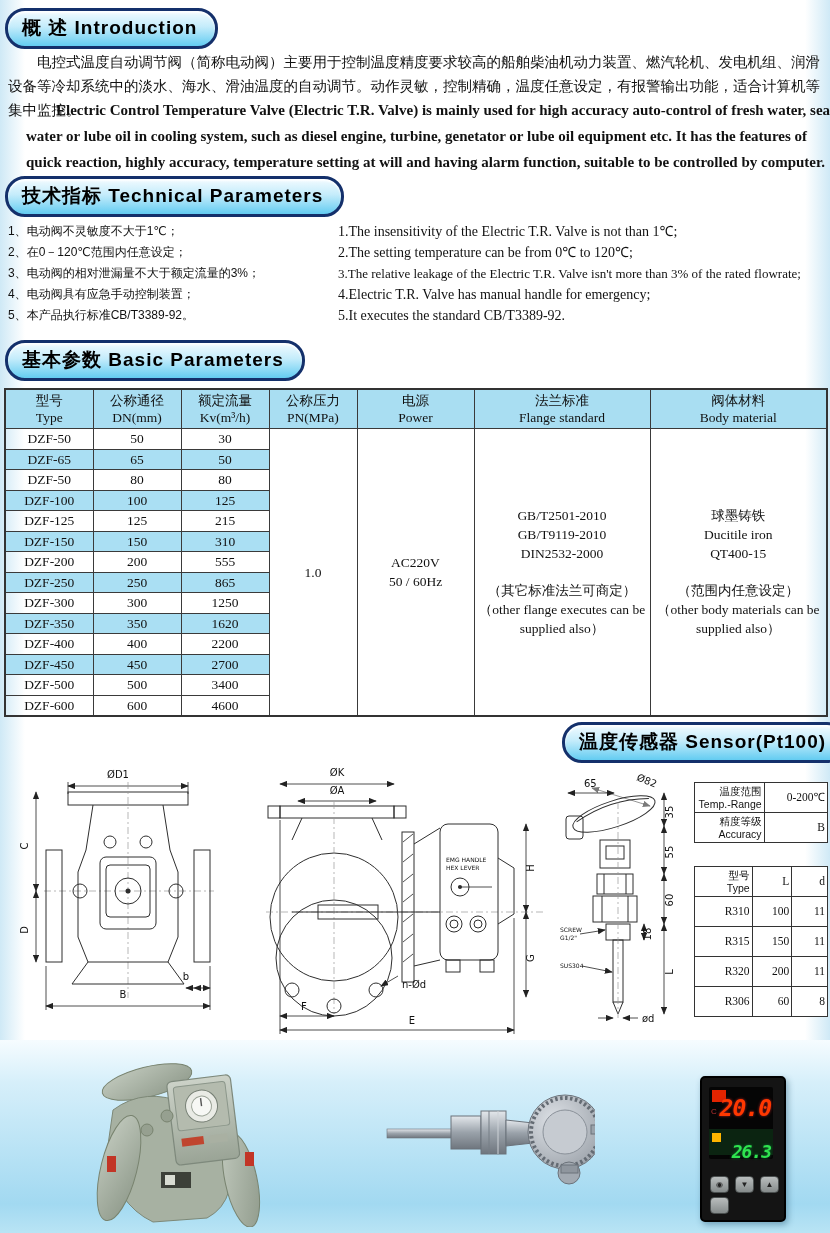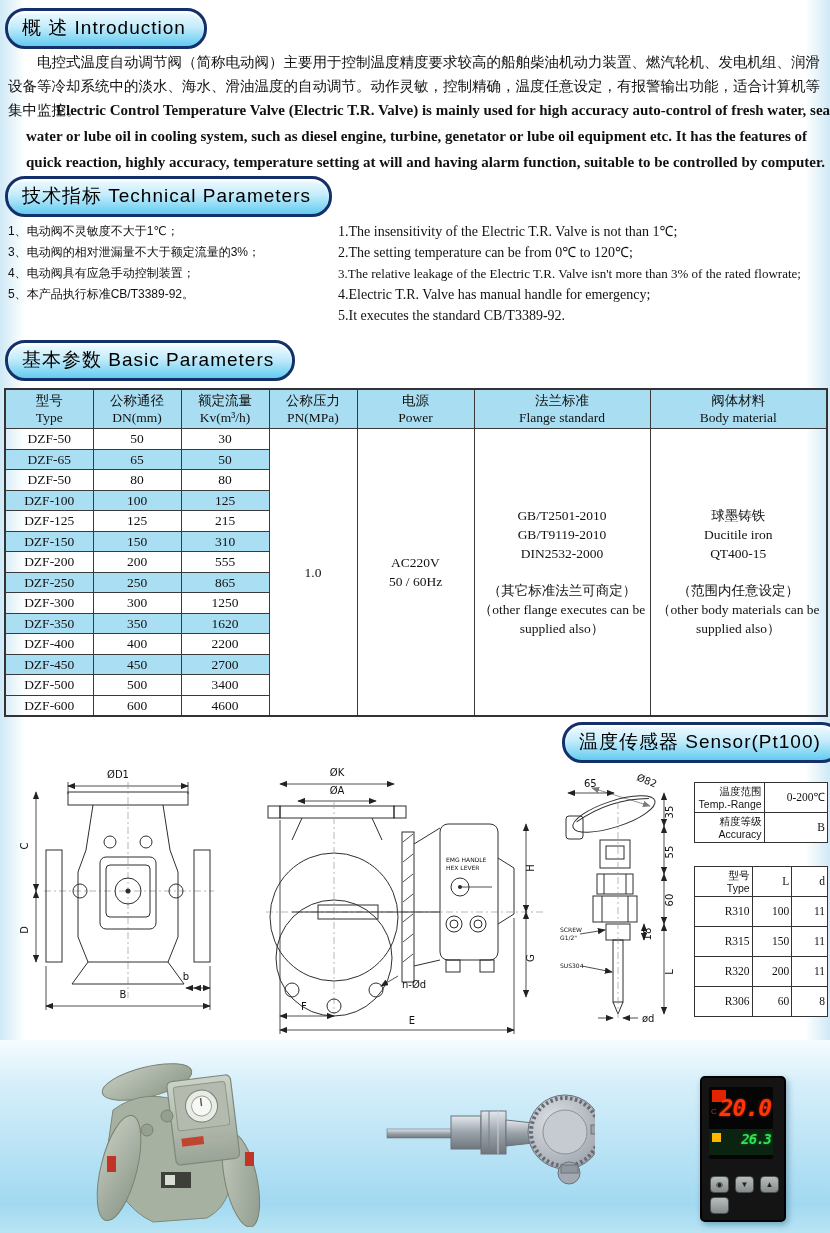--- a/index.html
+++ b/index.html
@@ -3,21 +3,21 @@
 <meta charset="utf-8">
 <style>
   html,body{margin:0;padding:0;}
   body{width:830px;height:1233px;position:relative;background:#fff;
        font-family:"Liberation Sans","DejaVu Sans",sans-serif;color:#111;overflow:hidden;}
   .page{position:absolute;inset:0;width:830px;height:1233px;
         background:linear-gradient(90deg,#cfe9f6 0%,#ffffff 3%,#ffffff 97%,#cfe9f6 100%);}
   
   .pill{position:absolute;padding:4px 18px 5px 14px;border:3px solid #14306b;border-radius:20px;
         background:linear-gradient(180deg,#f2fbff 0%,#c4ecfb 45%,#63ccf1 100%);
-        font-weight:normal;font-size:19px;letter-spacing:1px;color:#000;white-space:nowrap;
+        font-weight:bold;font-size:19px;letter-spacing:1px;color:#000;white-space:nowrap;
         box-shadow:inset 0 2px 2px rgba(255,255,255,.9);}
   
   .cn-par{position:absolute;left:8px;top:50px;width:816px;font-size:14.5px;line-height:24px;
           text-indent:2em;margin:0;}
   .en-par{position:absolute;left:26px;top:97px;width:816px;font-family:"Liberation Serif",serif;
           font-size:15px;line-height:26px;text-indent:2em;margin:0;font-weight:bold;}
   
   .tech-col{position:absolute;top:221px;}
   .tech-cn{left:8px;width:330px;font-size:12px;}
   .tech-en{left:338px;width:488px;font-family:"Liberation Serif",serif;font-size:14px;}
@@ -57,41 +57,42 @@
   .controller{position:absolute;left:700px;top:36px;width:82px;height:142px;background:#141414;
       border:2px solid #000;border-radius:5px;box-shadow:2px 3px 6px rgba(40,90,120,.45);}
   .ctrl-display{position:absolute;left:7px;top:9px;width:64px;height:72px;background:#050505;border-radius:2px;}
   .pv-row{position:absolute;left:0;top:2px;width:64px;height:38px;}
   .ind-red{position:absolute;left:3px;top:1px;width:14px;height:12px;background:#e32400;}
   .ind-c{position:absolute;left:2px;top:18px;color:#b33;font-size:8px;}
   .pv{position:absolute;right:2px;top:6px;color:#ff3800;font-family:"DejaVu Sans Mono",monospace;
       font-weight:bold;font-style:italic;font-size:23px;letter-spacing:-1px;text-shadow:0 0 3px #a22;}
   .sv-row{position:absolute;left:0;top:42px;width:64px;height:26px;background:#0b2411;}
   .ind-orange{position:absolute;left:3px;top:4px;width:9px;height:9px;background:#ffb400;}
-  .sv{position:absolute;right:2px;top:2px;color:#2fe44f;font-family:"DejaVu Sans Mono",monospace;
-      font-weight:bold;font-style:italic;font-size:14px;letter-spacing:-1px;text-shadow:0 0 3px #173;}
+  .sv{position:absolute;right:2px;top:12px;color:#2fe44f;font-family:"DejaVu Sans Mono",monospace;
+      font-weight:bold;font-style:italic;font-size:18px;letter-spacing:-1px;text-shadow:0 0 3px #173;}
   .ctrl-btn{position:absolute;width:17px;height:15px;background:linear-gradient(180deg,#b9bdbd,#858b8b);
       border:1px solid #4a4f4f;border-radius:4px;color:#222;font-size:8px;line-height:15px;text-align:center;}
 </style>
 </head>
 <body>
 
 <div class="page">
 
   <div class="pill" style="left:5px;top:8px;">
     <span>概  述 Introduction</span>
   </div>
   <p class="cn-par">电控式温度自动调节阀（简称电动阀）主要用于控制温度精度要求较高的船舶柴油机动力装置、燃汽轮机、发电机组、润滑设备等冷却系统中的淡水、海水、滑油温度的自动调节。动作灵敏，控制精确，温度任意设定，有报警输出功能，适合计算机等集中监控。</p>
   <p class="en-par">Electric Control Temperature Valve (Electric T.R. Valve) is mainly used for high accuracy auto-control  of fresh water, sea water or lube oil in cooling system, such as diesel engine, turbine, genetator or lube oil equipment etc. It has the features of quick reaction, highly accuracy, temperature setting at will and having alarm function, suitable to be controlled by computer.</p>
 
   <div class="pill" style="left:5px;top:176px;">
     <span>技术指标 Technical Parameters</span>
   </div>
   <div class="tech-col tech-cn">
     <div>1、电动阀不灵敏度不大于1℃；</div>
+    <div>2、在0－120℃范围内任意设定；</div>
     <div>3、电动阀的相对泄漏量不大于额定流量的3%；</div>
     <div>4、电动阀具有应急手动控制装置；</div>
     <div>5、本产品执行标准CB/T3389-92。</div>
   </div>
   <div class="tech-col tech-en">
     <div>1.The insensitivity of the Electric T.R. Valve is not than 1℃;</div>
     <div>2.The setting temperature can be from 0℃ to 120℃;</div>
     <div style="font-size:13px;">3.The relative leakage of the Electric T.R. Valve isn't more than 3% of the rated flowrate;</div>
     <div>4.Electric T.R. Valve has manual handle for emergency;</div>
     <div>5.It executes the standard CB/T3389-92.</div>

